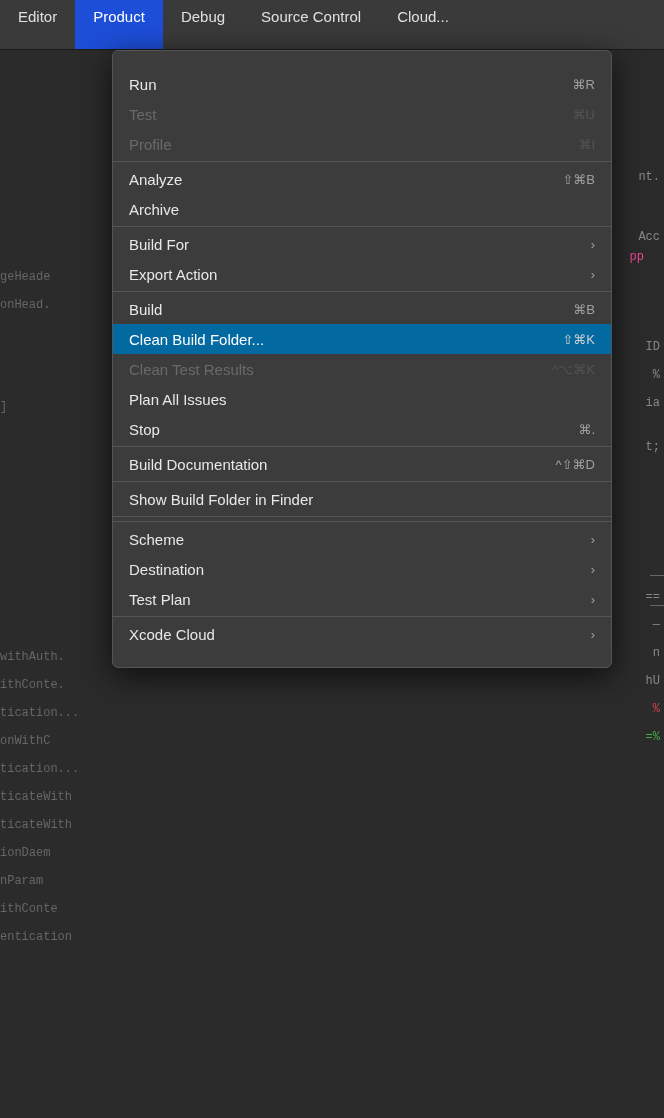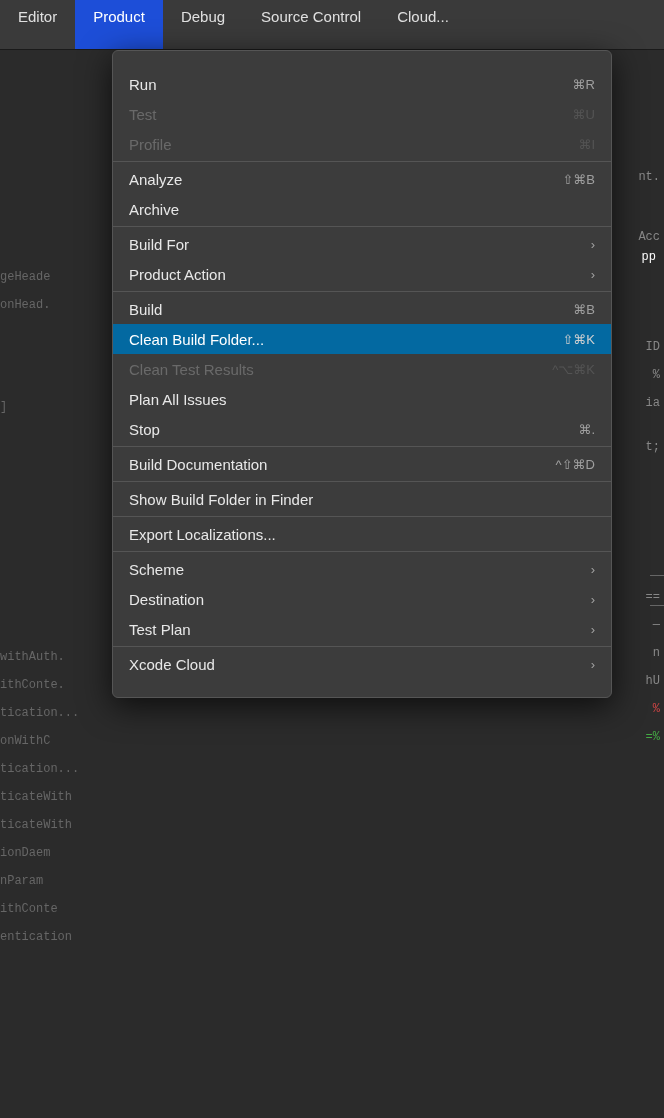--- a/index.html
+++ b/index.html
@@ -170,21 +170,21 @@
   <span class="bg-text" style="top:712px; left:0">tication...</span>
   <span class="bg-text" style="top:740px; left:0">ticateWith</span>
   <span class="bg-text" style="top:768px; left:0">ticateWith</span>
   <span class="bg-text" style="top:796px; left:0">ionDaem</span>
   <span class="bg-text" style="top:824px; left:0">nParam</span>
   <span class="bg-text" style="top:852px; left:0">ithConte</span>
   <span class="bg-text" style="top:880px; left:0">entication</span>
 
   <span class="bg-text" style="top:120px; right:4px; left:auto; color:#888;">nt.</span>
   <span class="bg-text" style="top:180px; right:4px; left:auto; color:#888;">Acc</span>
-  <span class="bg-text" style="top:200px; right:8px; left:auto; color:#ffffff;">pp</span>
+  <span class="bg-text" style="top:200px; right:20px; left:auto; color:#ec4899;">pp</span>
   <span class="bg-text" style="top:290px; right:4px; left:auto; color:#888;">ID</span>
   <span class="bg-text" style="top:318px; right:4px; left:auto; color:#888;">%</span>
   <span class="bg-text" style="top:346px; right:4px; left:auto; color:#888;">ia</span>
   <span class="bg-text" style="top:390px; right:4px; left:auto; color:#888;">t;</span>
   <span class="bg-text" style="top:540px; right:4px; left:auto; color:#888;">==</span>
   <span class="bg-text" style="top:568px; right:4px; left:auto; color:#888;">—</span>
   <span class="bg-text" style="top:596px; right:4px; left:auto; color:#888;">n</span>
   <span class="bg-text" style="top:624px; right:4px; left:auto; color:#888;">hU</span>
   <span class="bg-text" style="top:652px; right:4px; left:auto; color:#cc4444;">%</span>
   <span class="bg-text" style="top:680px; right:4px; left:auto; color:#44aa44;">=%</span>
@@ -228,21 +228,21 @@
       <span class="menu-row-shortcut"></span>
     </div>
   </div>
 
   <div class="menu-section">
     <div class="menu-row">
       <span class="menu-row-label">Build For</span>
       <span class="chevron">›</span>
     </div>
     <div class="menu-row">
-      <span class="menu-row-label">Product Action</span>
+      <span class="menu-row-label">Export Action</span>
       <span class="chevron">›</span>
     </div>
   </div>
 
   <div class="menu-section">
     <div class="menu-row">
       <span class="menu-row-label">Build</span>
       <span class="menu-row-shortcut">
         <span>⌘B</span>
       </span>
@@ -281,24 +281,20 @@
   </div>
 
   <div class="menu-section">
     <div class="menu-row">
       <span class="menu-row-label">Show Build Folder in Finder</span>
       <span class="menu-row-shortcut"></span>
     </div>
   </div>
 
   <div class="menu-section">
-    <div class="menu-row">
-      <span class="menu-row-label">Export Localizations...</span>
-      <span class="menu-row-shortcut"></span>
-    </div>
   </div>
 
   <div class="menu-section">
     <div class="menu-row">
       <span class="menu-row-label">Scheme</span>
       <span class="chevron">›</span>
     </div>
     <div class="menu-row">
       <span class="menu-row-label">Destination</span>
       <span class="chevron">›</span>

